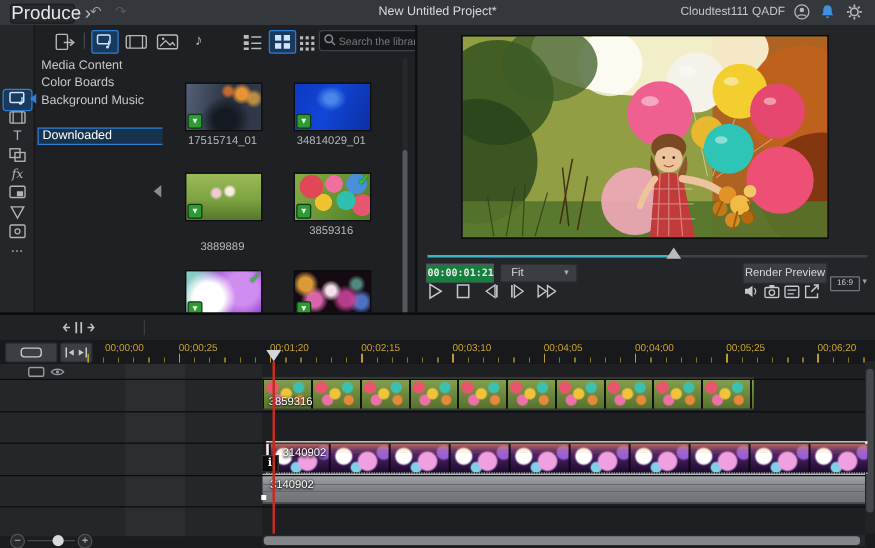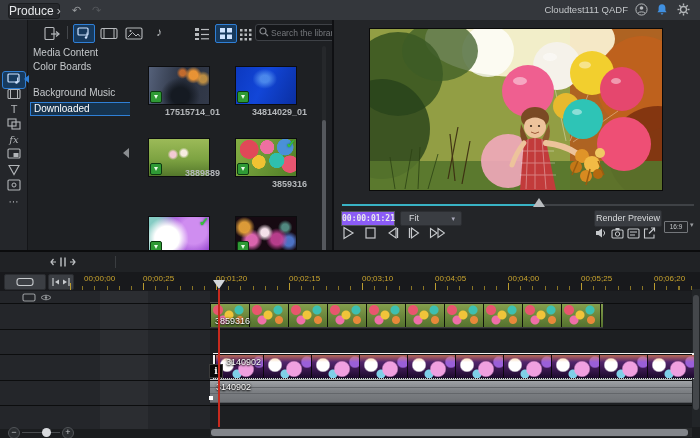--- a/index.html
+++ b/index.html
@@ -3,21 +3,21 @@
 <meta charset="utf-8">
 <style>
   html,body{margin:0;padding:0;width:700px;height:438px;overflow:hidden;background:#1a1c1e;
     font-family:"Liberation Sans",sans-serif;-webkit-font-smoothing:antialiased;}
   .ab{position:absolute;}
   .ic{display:block;}
 
   
   #topbar{left:0;top:0;width:700px;height:20px;background:#34373c;border-bottom:1px solid #101114;}
   #produce-btn{left:8px;top:3px;width:50px;height:14px;background:#26282c;border:1px solid #1b1d20;border-radius:3px;
-    color:#e4e6e8;font-size:12px;line-height:14px;text-align:left;cursor:pointer;}
+    color:#e4e6e8;font-size:15px;line-height:14px;text-align:left;cursor:pointer;}
   #produce-btn b{font-weight:normal;margin-left:3px;color:#b8bbbe;}
   .navarrow{top:3px;font-size:11px;line-height:14px;}
   #undo{left:72px;color:#9a9da0;} #redo{left:92px;color:#55585c;}
   #proj-title{left:0;top:4px;width:700px;text-align:center;color:#d8dadc;font-size:10px;pointer-events:none;}
   #account-name{right:72px;top:4px;color:#c3c6c9;font-size:9.5px;}
   #acct-icon{right:52px;top:3px;} #bell-icon{right:32px;top:3px;} #gear-icon{right:10px;top:3px;}
 
   
   #library{left:0;top:20px;width:332px;height:230px;background:#1e2023;}
   #rooms{left:0;top:0;width:27px;height:230px;background:#24262a;border-right:1px solid #141518;}
@@ -33,21 +33,21 @@
   .tbi{position:absolute;top:0;width:20px;height:17px;cursor:pointer;}
   .tbi.active{border:1px solid #2f7fd6;background:#173a5e;border-radius:2px;}
   .tbdiv{position:absolute;top:2px;width:1px;height:13px;background:#44474b;}
   #search-box{position:absolute;left:228px;top:0;width:72px;height:15px;background:#15171a;border:1px solid #3e4146;border-radius:3px;
     color:#cfd2d5;font-size:8.5px;padding:0 2px 0 15px;outline:none;font-family:"Liberation Sans",sans-serif;}
   #search-box::placeholder{color:#75787c;}
   #search-mag{position:absolute;left:232px;top:3px;}
 
   #thumbs{left:130px;top:24px;width:188px;height:226px;background:#1e2023;}
   .thumb{position:absolute;width:60px;height:37px;border:1px solid #0c0d0f;cursor:pointer;}
-  .tlabel{position:absolute;width:84px;text-align:right;color:#b5b8bb;font-size:9px;font-weight:bold;}
+  .tlabel{position:absolute;width:84px;text-align:center;color:#b5b8bb;font-size:9px;}
   .dlbadge{position:absolute;left:1px;bottom:1px;width:10px;height:10px;background:#2f9a35;border-radius:2px;border:1px solid #0c3a10;}
   .dlbadge:after{content:"";position:absolute;left:2.5px;top:3px;width:0;height:0;border-left:2.5px solid transparent;border-right:2.5px solid transparent;border-top:4px solid #eafbe8;}
   .usecheck{position:absolute;right:0px;top:-2px;color:#35c435;font-size:12px;font-weight:bold;text-shadow:0 0 2px #063;}
   .th-man{background:
     radial-gradient(circle at 74% 22%, rgba(242,152,52,.95) 0 8%, rgba(242,152,52,0) 16%),
     radial-gradient(circle at 56% 16%, rgba(230,120,40,.8) 0 6%, rgba(230,120,40,0) 13%),
     radial-gradient(circle at 90% 32%, rgba(244,176,66,.7) 0 6%, rgba(244,176,66,0) 13%),
     radial-gradient(ellipse at 52% 78%, #151a22 0 20%, rgba(21,26,34,0) 45%),
     linear-gradient(100deg,#55617a 0%,#2a3140 55%,#333a4a 100%);}
   .th-sea{background:
@@ -79,21 +79,21 @@
     #160a12;}
   #lib-scroll{left:322px;top:26px;width:4px;height:220px;background:#26282b;border-radius:2px;}
   #lib-scroll-thumb{left:322px;top:100px;width:4px;height:145px;background:#55585d;border-radius:2px;cursor:pointer;}
 
   
   #preview{left:332px;top:20px;width:368px;height:230px;background:#232528;border-left:2px solid #0f1013;}
   #video{left:36px;top:9px;width:292px;height:161px;background:#000;outline:1px solid #0a0a0a;}
   #seek-track{left:8px;top:184px;width:352px;height:2px;background:#3f4246;}
   #seek-prog{left:8px;top:184px;width:197px;height:2px;}
   #seek-handle{left:199px;top:178px;width:0;height:0;border-left:6px solid transparent;border-right:6px solid transparent;border-bottom:9px solid #b9bcbf;cursor:pointer;}
-  #timecode{left:7px;top:191px;width:52px;height:13px;background:#8b5cf6;border:1px solid #53565a;color:#e8eaec;
+  #timecode{left:7px;top:191px;width:52px;height:13px;background:#15803d;border:1px solid #53565a;color:#e8eaec;
     font-family:"DejaVu Sans Mono",monospace;font-size:8px;font-weight:bold;line-height:13px;text-align:center;letter-spacing:0;}
   #fit-dd{left:66px;top:191px;width:52px;height:13px;background:#3a3d42;border:1px solid #2c2e32;border-radius:2px;color:#d5d7da;
     font-size:9px;line-height:13px;padding-left:8px;cursor:pointer;}
   #fit-dd span.car{float:right;margin-right:6px;font-size:7px;color:#aab;}
   #render-btn{left:260px;top:190px;width:66px;height:15px;background:#3a3d42;border:1px solid #2c2e32;border-radius:2px;color:#d8dadc;
     font-size:9px;line-height:15px;text-align:center;cursor:pointer;}
   .transport{top:206px;width:16px;height:14px;cursor:pointer;}
   .sideic{top:207px;cursor:pointer;}
   #aspect-badge{left:330px;top:201px;width:22px;height:10px;border:1px solid #74777b;border-radius:1px;color:#c5c8cb;
     font-size:6.5px;line-height:10px;text-align:center;cursor:pointer;}
@@ -164,20 +164,21 @@
   #zoom-track{left:22px;top:182px;width:38px;height:1px;background:#4a4d50;}
   #zoom-dot{left:42px;top:178px;width:9px;height:9px;background:#d8dadd;border-radius:50%;cursor:pointer;}
 </style>
 </head>
 <body>
 
 <div class="ab" id="topbar">
   <div class="ab" id="produce-btn"><span>Produce</span><b>›</b></div>
   <div class="ab navarrow" id="undo">↶</div>
   <div class="ab navarrow" id="redo">↷</div>
+  <div class="ab" id="proj-title">New Untitled Project*</div>
   <div class="ab" id="account-name">Cloudtest111 QADF</div>
   <svg class="ab ic" id="acct-icon" width="13" height="13">
     <circle cx="6.5" cy="6.5" r="5.6" fill="none" stroke="#b5b8bb" stroke-width="1"></circle>
     <circle cx="6.5" cy="5" r="1.8" fill="#b5b8bb"></circle>
       <path d="M3 10.2c.8-1.8 6.2-1.8 7 0" fill="none" stroke="#b5b8bb" stroke-width="1"></path>
   </svg>
   <svg class="ab ic" id="bell-icon" width="12" height="13">
     <path d="M6 1.2c2.2 0 3.4 1.6 3.4 3.6v2.6l1.2 1.8H1.4l1.2-1.8V4.8C2.6 2.8 3.8 1.2 6 1.2z" fill="#4090e0"></path>
     <path d="M4.7 10.2a1.3 1.3 0 0 0 2.6 0z" fill="#4090e0"></path>
   </svg>
@@ -288,40 +289,40 @@
     <input id="search-box" type="text" placeholder="Search the library" style="">
     <svg class="ic" id="search-mag" width="10" height="10">
       <circle cx="4" cy="4" r="3" fill="none" stroke="#85888c" stroke-width="1.2"></circle>
         <line x1="6.2" y1="6.2" x2="9" y2="9" stroke="#85888c" stroke-width="1.2"></line>
     </svg>
   </div>
 
   <div class="ab" id="cats">
     <div class="cat" style="top:0">Media Content</div>
     <div class="cat" style="top:14px">Color Boards</div>
-    <div class="cat" style="top:40px">Background Music</div>
+    <div class="cat" style="top:28px">Background Music</div>
     <div class="cat" style="top:58px">Sound Clips</div>
     <div class="cat sel" style="top:56px">Downloaded</div>
   </div>
   <div class="ab" id="collapse-arrow"></div>
 
   <div class="ab" id="thumbs">
     <div class="thumb th-man" style="left:18px;top:22px">
       <div class="dlbadge"></div>
     </div>
     <div class="tlabel" style="left:6px;top:63px">17515714_01</div>
     <div class="thumb th-sea" style="left:105px;top:22px">
       <div class="dlbadge"></div>
     </div>
     <div class="tlabel" style="left:93px;top:63px">34814029_01</div>
 
     <div class="thumb th-kids" style="left:18px;top:94px">
       <div class="dlbadge"></div>
     </div>
-    <div class="tlabel" style="left:6px;top:124px">3889889</div>
+    <div class="tlabel" style="left:6px;top:148px">3889889</div>
     <div class="thumb th-balloons" style="left:105px;top:94px">
       <div class="dlbadge"></div>
       <div class="usecheck">✓</div>
     </div>
     <div class="tlabel" style="left:93px;top:135px">3859316</div>
 
     <div class="thumb th-bokeh1" style="left:18px;top:172px">
       <div class="dlbadge"></div>
       <div class="usecheck">✓</div>
     </div>

